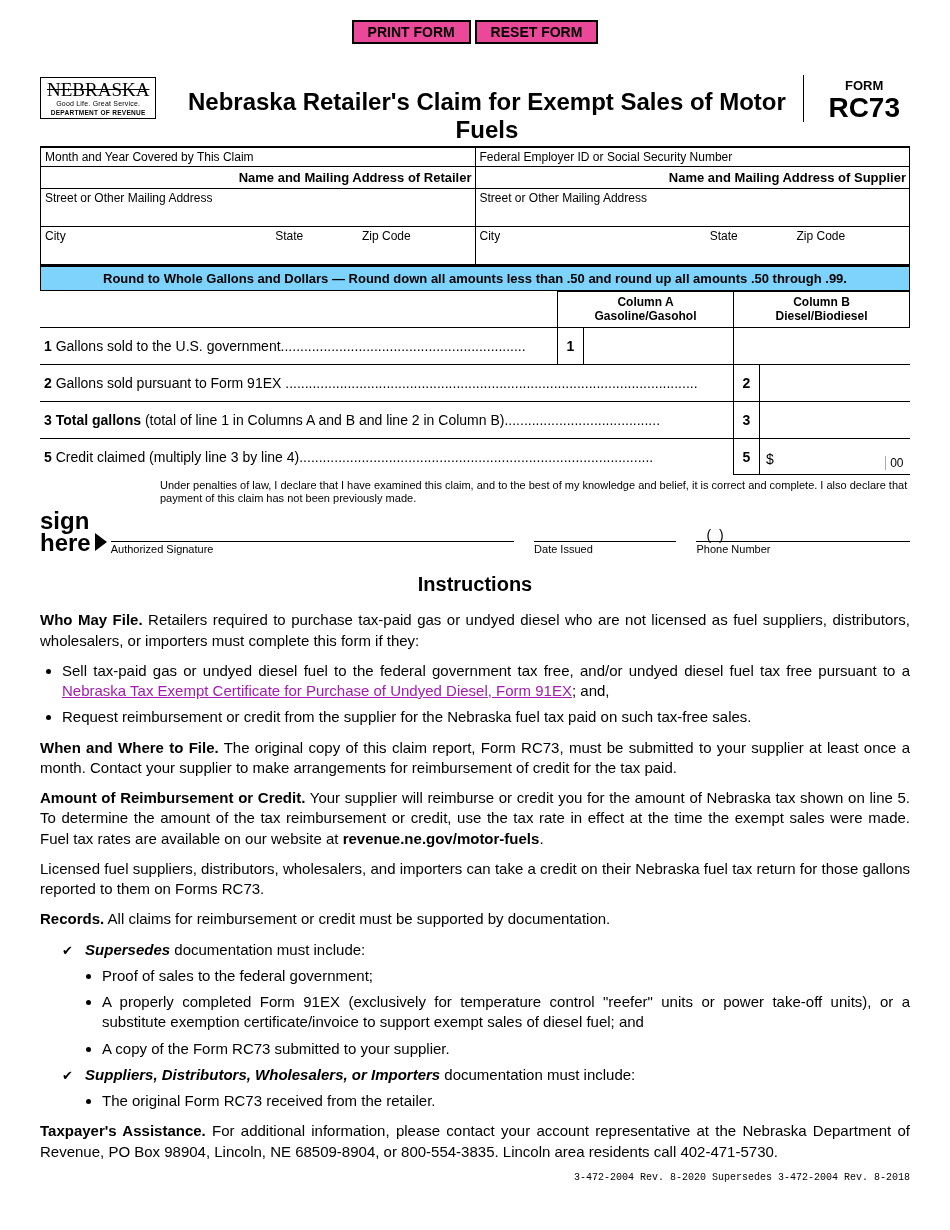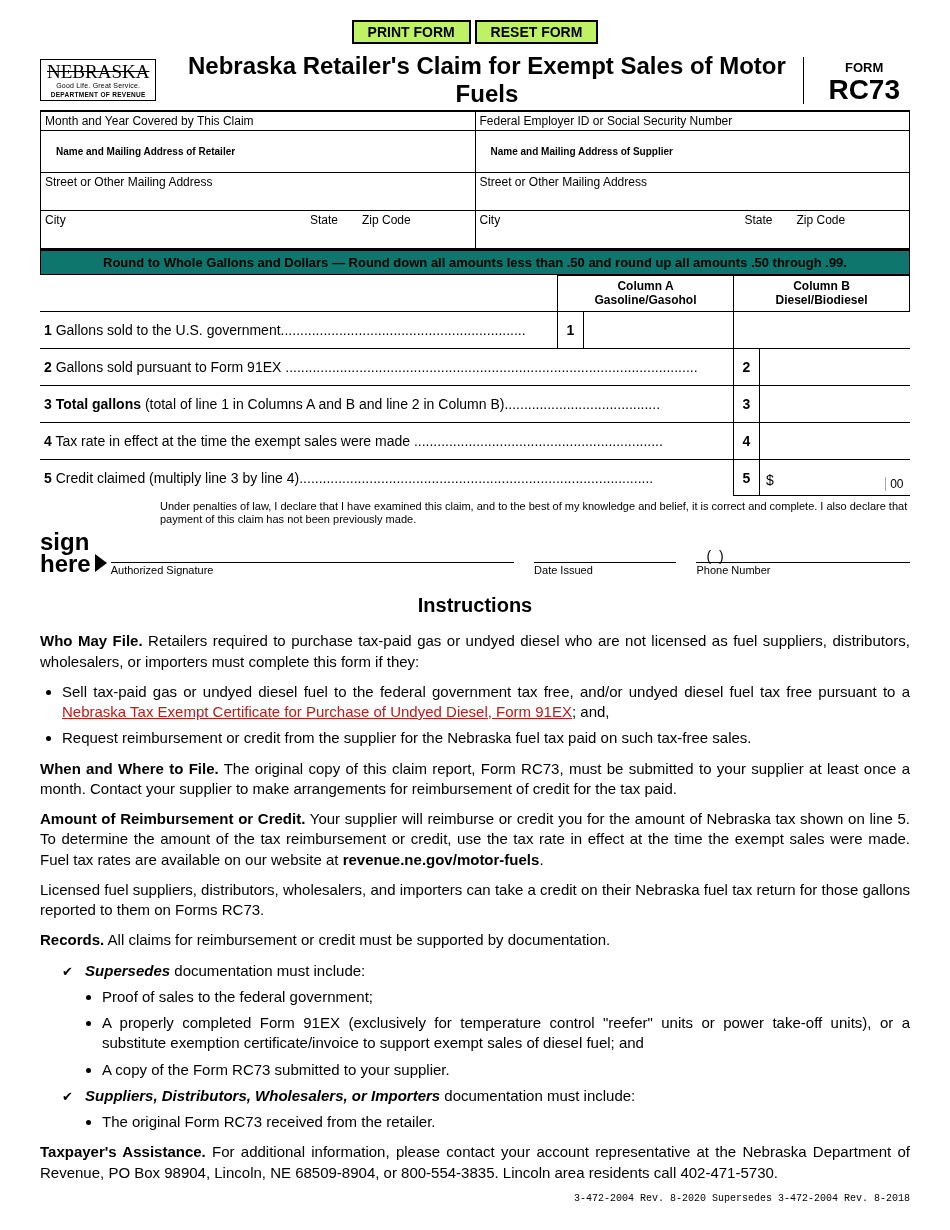--- a/index.html
+++ b/index.html
@@ -11,21 +11,21 @@
     width: 950px;
     font-size: 14px;
     color: #000;
   }
   .page { padding: 20px 40px 30px 40px; }
   .top-buttons {
     text-align: center;
     margin-bottom: 8px;
   }
   .top-buttons button {
-    background: #bef264;
+    background: #ec4899;
     border: 2px solid #000;
     font-weight: bold;
     font-size: 14px;
     padding: 2px 14px;
     cursor: pointer;
     font-family: Arial, sans-serif;
   }
   .header-row {
     display: flex;
     align-items: center;
@@ -59,54 +59,55 @@
     letter-spacing: 0.3px;
     display: block;
     margin-top: 3px;
   }
   .title {
     flex: 1;
     font-family: Arial, sans-serif;
     font-weight: bold;
     font-size: 24px;
     text-align: center;
+    margin-top: 36px;
   }
   .form-id-box {
     border-left: 1px solid #000;
     padding: 4px 10px 0 24px;
     text-align: center;
     line-height: 1;
   }
   .form-word { font-size: 13px; font-weight: bold; display: block; }
   .form-code { font-size: 28px; font-weight: bold; display: block; margin-top: 2px; }
 
   table { border-collapse: collapse; width: 100%; }
   .info-table td, .info-table th {
     border: 1px solid #000;
     font-size: 12px;
     vertical-align: top;
     padding: 2px 4px;
   }
   .info-table .hdr td {
-    text-align: left;
-    font-weight: bold;
-    font-size: 10px;
-    padding: 15px;
+    text-align: right;
+    font-weight: bold;
+    font-size: 13px;
+    padding: 3px;
   }
   .info-table .field-cell {
     height: 38px;
   }
   .small-label { font-size: 11px; }
   .csz-row { display: flex; }
   .csz-row .c { flex: 1.8; }
-  .csz-row .s { flex: 0.9; text-align: right; }
+  .csz-row .s { flex: 0.9; text-align: center; }
   .csz-row .z { flex: 1; text-align: left; margin-left: 24px; }
 
   .rounding-bar td {
-    background: #0f766e;
+    background: #7dd3fc;
     border: 1px solid #000;
     border-top: 2px solid #000;
     text-align: center;
     font-weight: bold;
     font-size: 13px;
     padding: 4px;
   }
 
   .calc-table td, .calc-table th {
     border: 1px solid #000;
@@ -196,21 +197,21 @@
   .instructions-hdr {
     text-align: center;
     font-weight: bold;
     font-size: 20px;
     margin: 18px 0 14px 0;
   }
   .instr p { margin: 0 0 10px 0; text-align: justify; line-height: 1.35; font-size: 15px; }
   .instr .sec-label { font-weight: bold; font-family: Arial, sans-serif; }
   .instr ul { margin: 0 0 10px 22px; padding: 0; }
   .instr ul > li { margin-bottom: 6px; text-align: justify; line-height: 1.35; font-size: 15px; }
-  .instr a { color: #b91c1c; text-decoration: underline; }
+  .instr a { color: #a21caf; text-decoration: underline; }
   .check-list { list-style: none; padding: 0; margin: 0 0 10px 22px; }
   .check-list > li::before { content: "✔"; margin-right: 8px; font-size: 13px; }
   .check-list > li { margin-bottom: 6px; font-size: 15px; line-height: 1.35; }
   .check-list ul { list-style: disc; margin: 6px 0 4px 40px; }
   .footer-rev {
     text-align: right;
     font-size: 10px;
     margin-top: 4px;
     font-family: Liberation Mono, monospace;
   }
@@ -322,27 +323,20 @@
         <span class="num">2</span><span> Gallons sold pursuant to Form 91EX </span><span>..........................................................................................................</span>
       </td>
       <td class="line-num">2</td>
       <td class="val-cell no-border-r"></td>
     </tr>
     <tr>
       <td class="line-desc no-border-l" colspan="3">
         <span class="num">3</span><b> Total gallons</b><span> (total of line 1 in Columns A and B and line 2 in Column B)</span><span>........................................</span>
       </td>
       <td class="line-num">3</td>
-      <td class="val-cell no-border-r"></td>
-    </tr>
-    <tr>
-      <td class="line-desc no-border-l" colspan="3">
-        <span class="num">4</span><span> Tax rate in effect at the time the exempt sales were made </span><span>................................................................</span>
-      </td>
-      <td class="line-num">4</td>
       <td class="val-cell no-border-r"></td>
     </tr>
     <tr>
       <td class="line-desc no-border-l no-border-b" colspan="3">
         <span class="num">5</span><span> Credit claimed (multiply line 3 by line 4)</span><span>...........................................................................................</span>
       </td>
       <td class="line-num">5</td>
       <td class="val-cell currency no-border-r">
         <span>$</span>
         <span class="cents">00</span>

